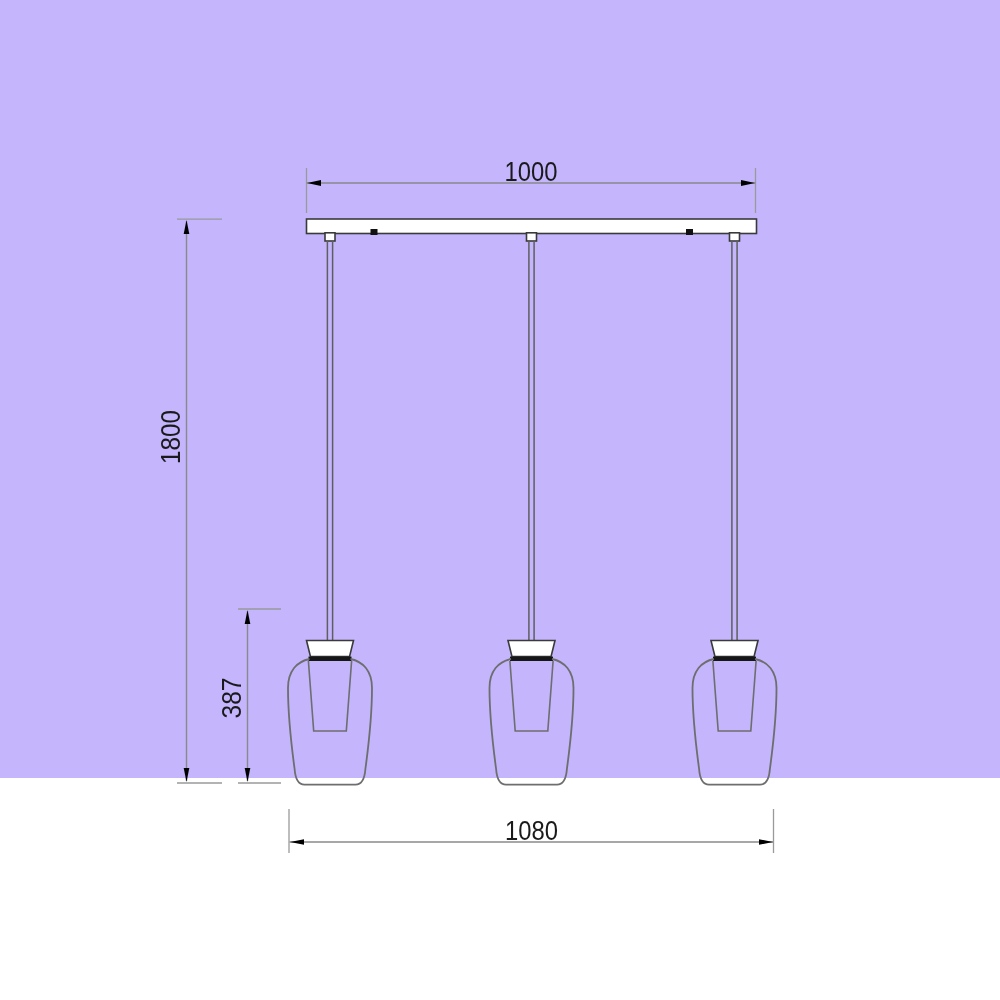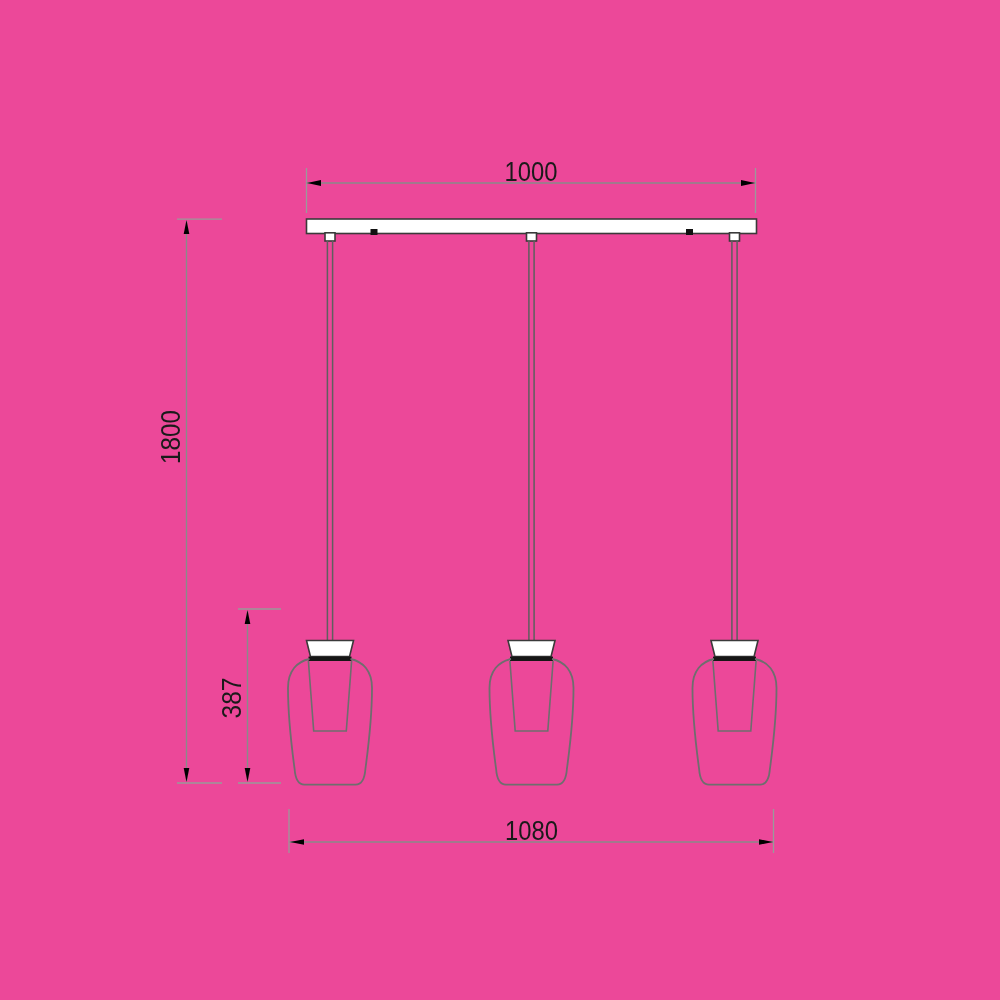--- a/index.html
+++ b/index.html
@@ -7,22 +7,22 @@
     padding: 0;
     background: #ffffff;
     width: 1000px;
     height: 1000px;
     overflow: hidden;
     font-family: "Liberation Sans", sans-serif;
   }
   .canvas {
     position: relative;
     width: 1000px;
-    height: 1000px;
-    background: #ec4899;
+    height: 778px;
+    background: #c4b5fd;
   }
   svg { display: block; }
 
   
   .obj      { stroke: #3a3a3a; stroke-width: 1.6; fill: #ffffff; }
   .glass    { stroke: #6e6e6e; stroke-width: 1.8; fill: none; }
   .glass2   { stroke: #6e6e6e; stroke-width: 1.6; fill: none; }
   .cord     { stroke: #5f5f5f; stroke-width: 1.5; fill: none; }
   .band     { fill: #161616; stroke: none; }
   .screw    { fill: #111111; stroke: none; }

